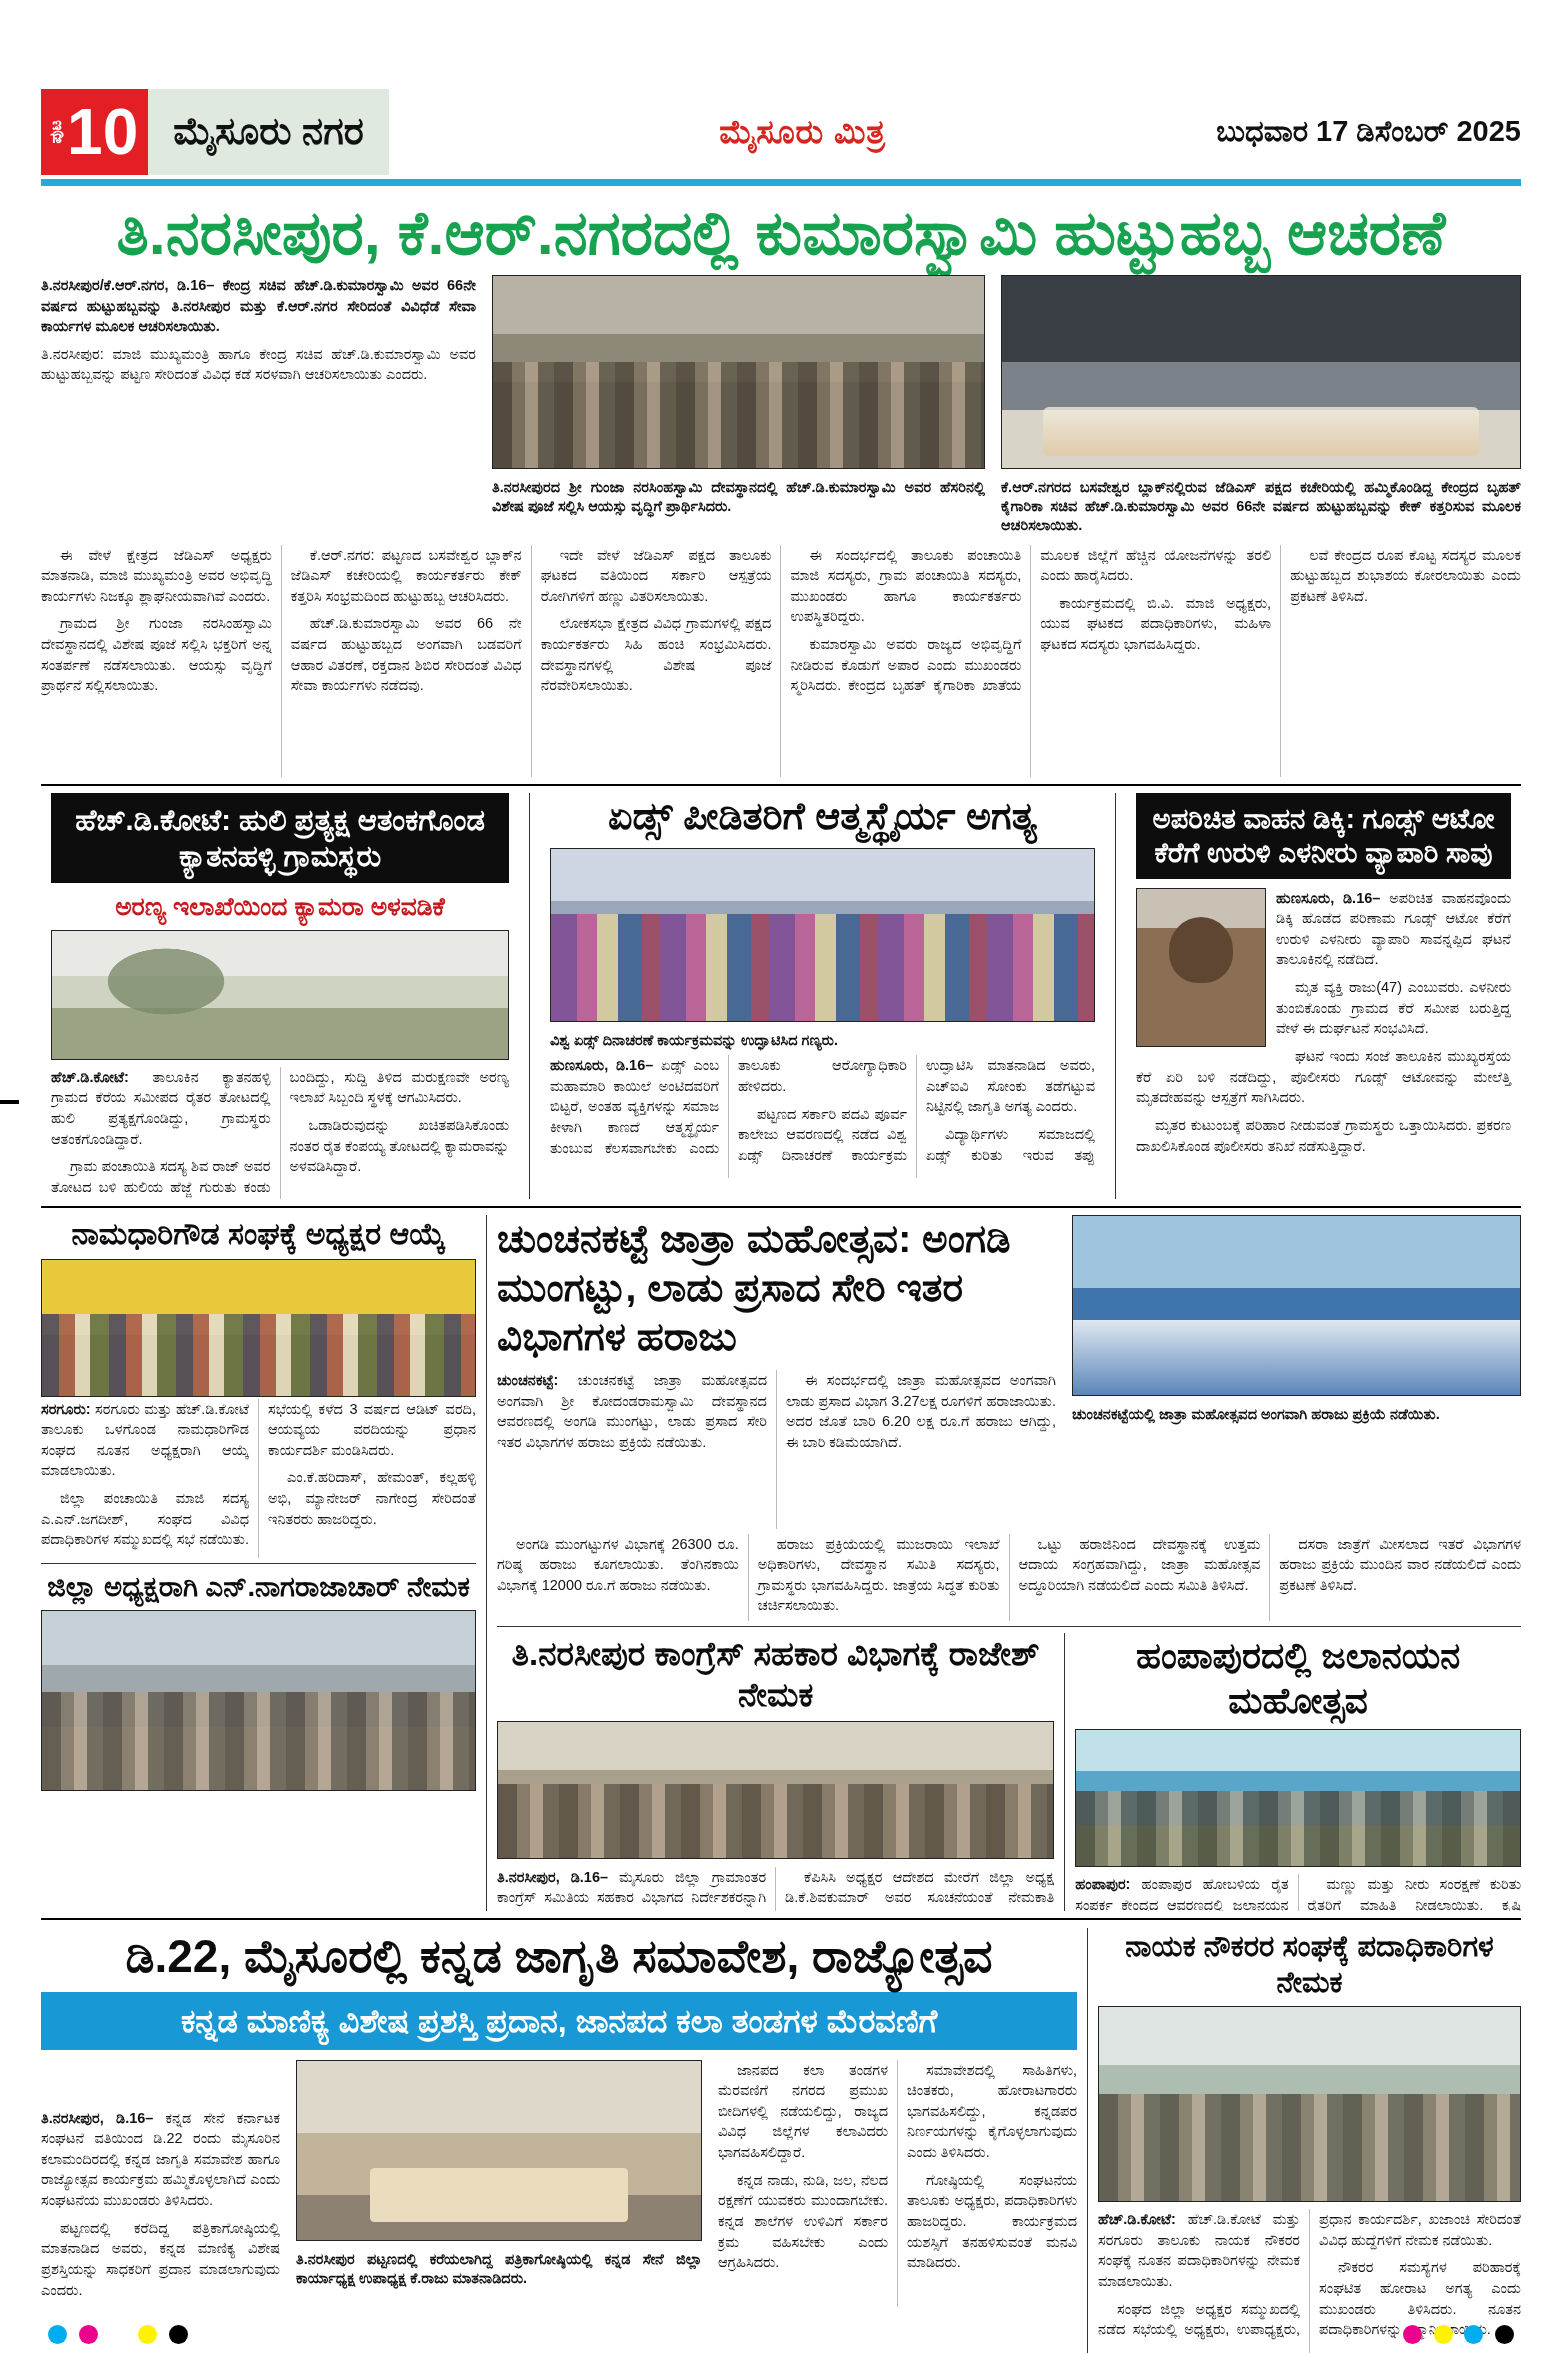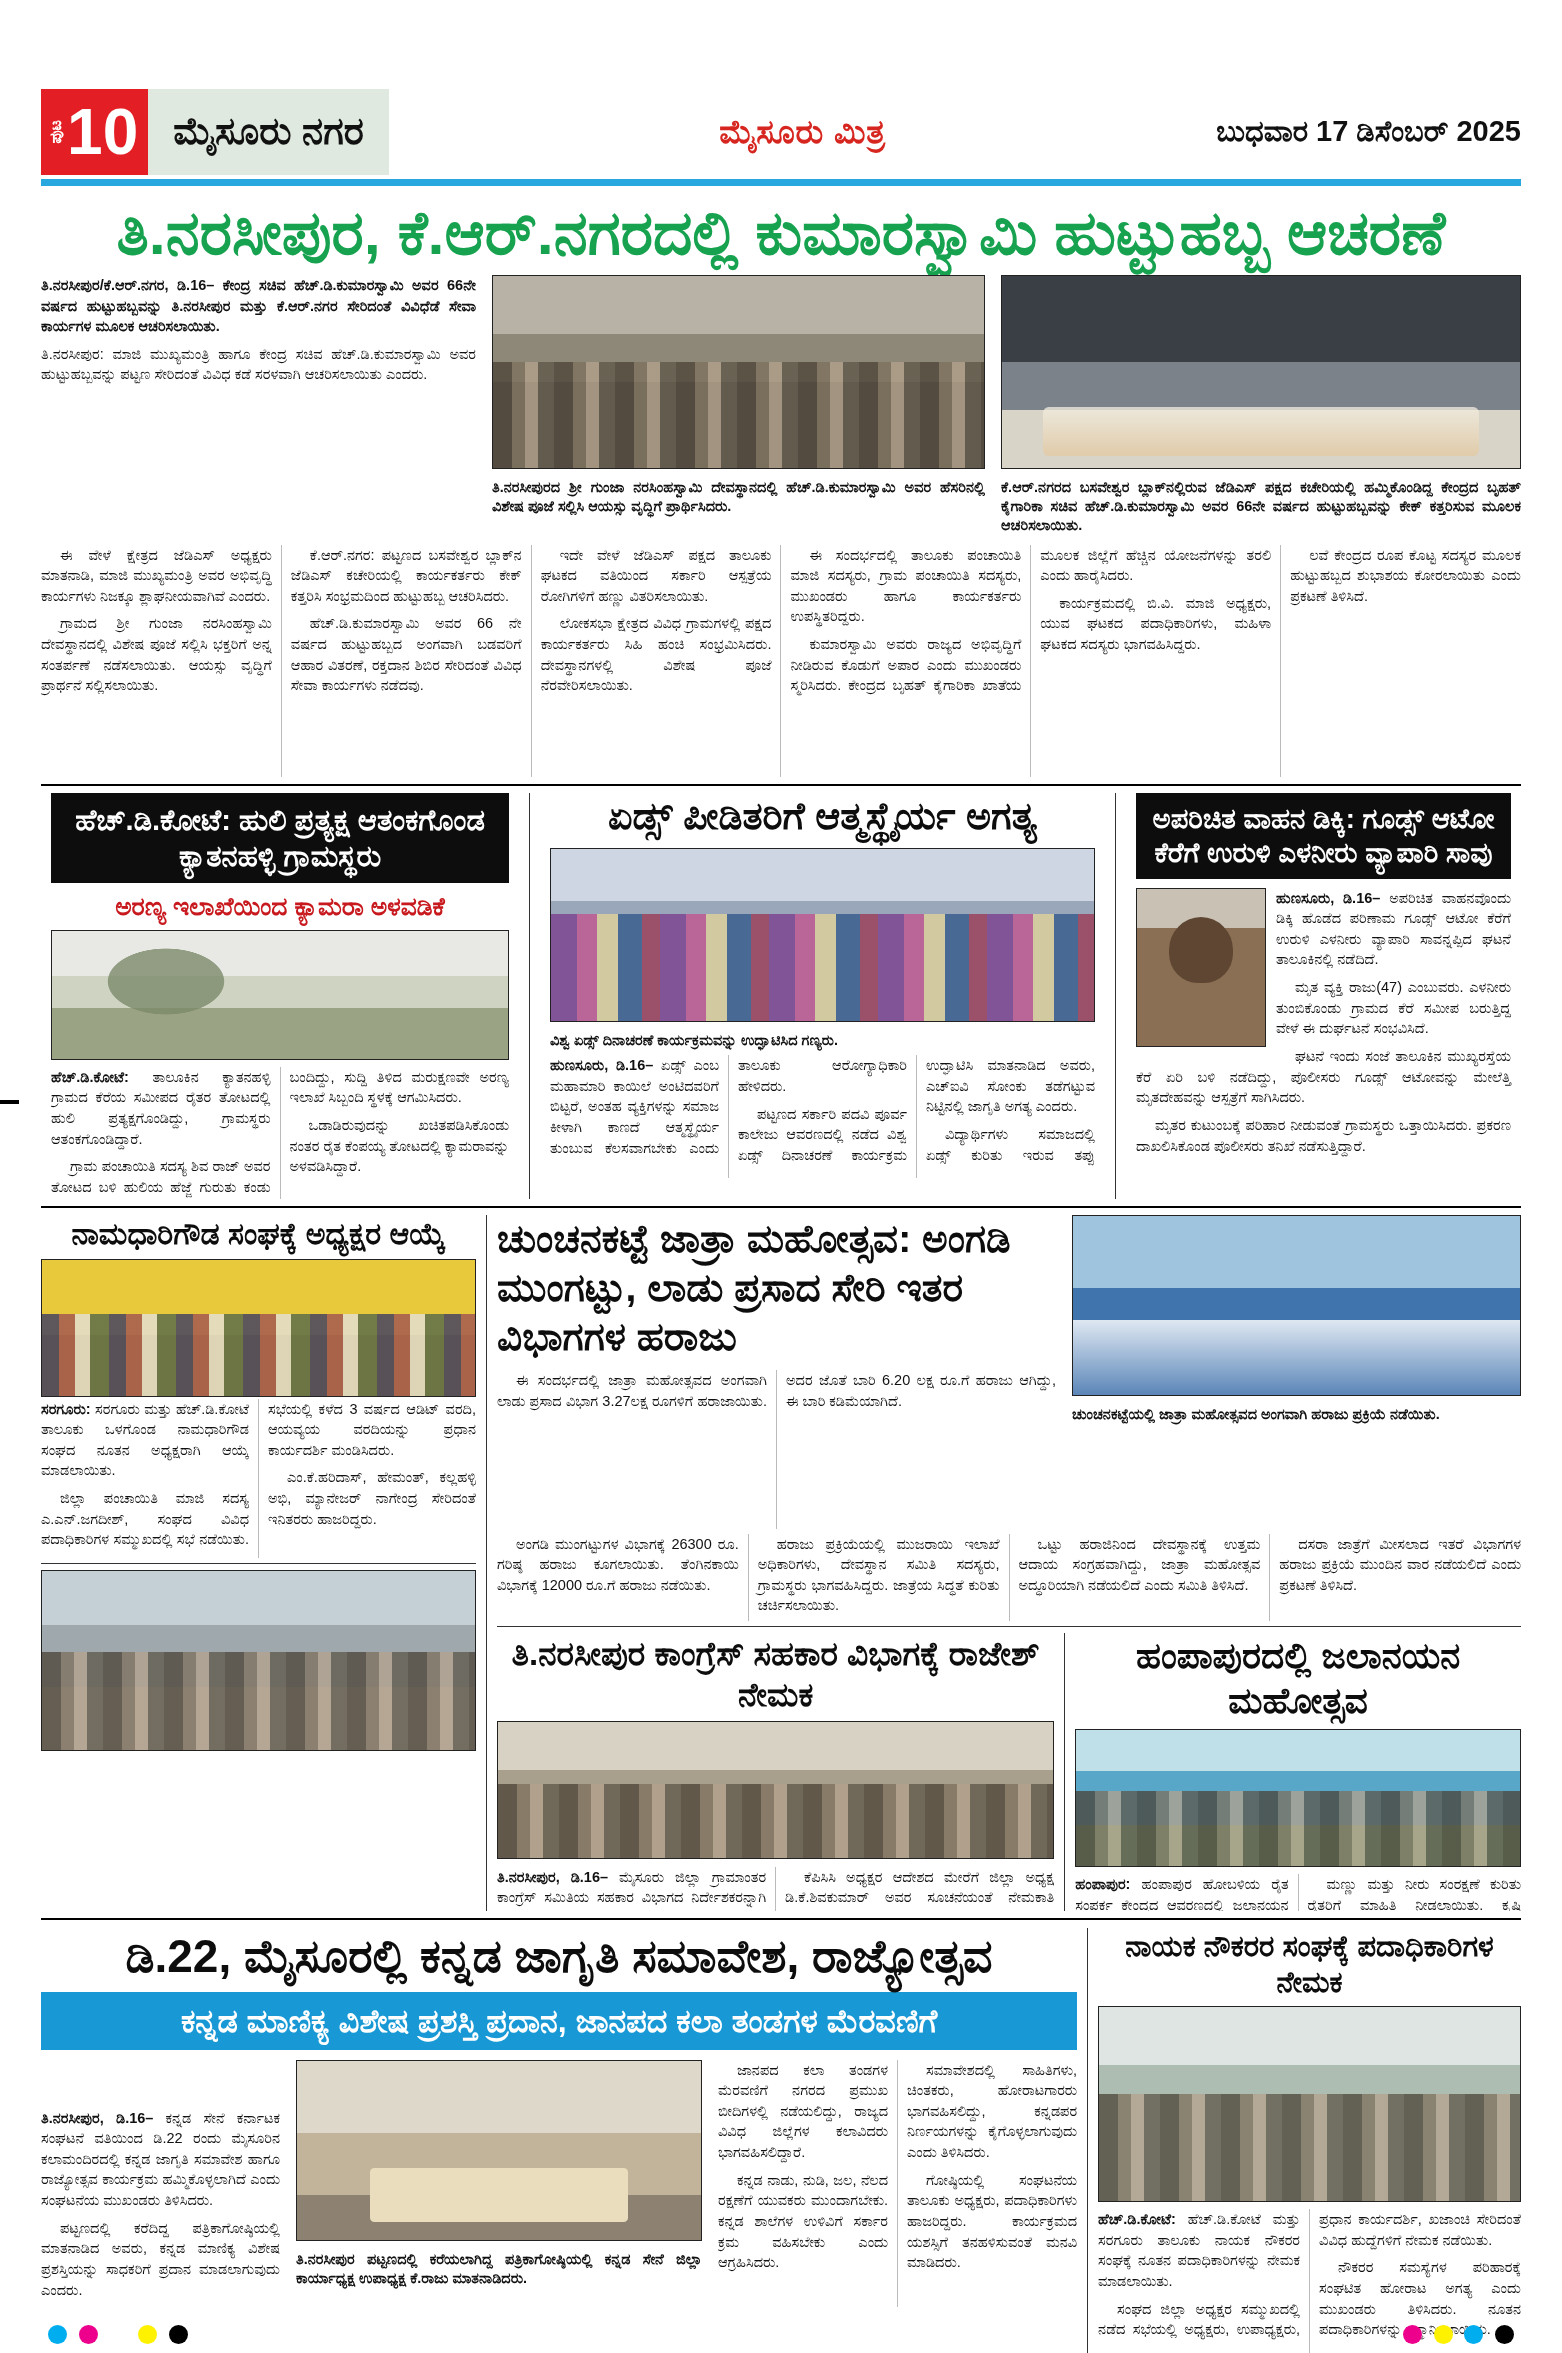--- a/index.html
+++ b/index.html
@@ -171,30 +171,32 @@
         <div class="plain-headline" style="font-size:30px;">ನಾಮಧಾರಿಗೌಡ ಸಂಘಕ್ಕೆ ಅಧ್ಯಕ್ಷರ ಆಯ್ಕೆ</div>
         <div class="photo ph-yellow crowd" style="height:138px;margin-top:5.8px;"></div>
         <div class="body-text cols-2 clipped" style="margin-top:2px;height:159px;">
           <p style="text-indent:0;"><strong class="dl">ಸರಗೂರು:</strong> <span>ಸರಗೂರು ಮತ್ತು ಹೆಚ್.ಡಿ.ಕೋಟೆ ತಾಲೂಕು ಒಳಗೊಂಡ ನಾಮಧಾರಿಗೌಡ ಸಂಘದ ನೂತನ ಅಧ್ಯಕ್ಷರಾಗಿ ಆಯ್ಕೆ ಮಾಡಲಾಯಿತು.</span></p>
           <p>ಜಿಲ್ಲಾ ಪಂಚಾಯಿತಿ ಮಾಜಿ ಸದಸ್ಯ ಎ.ಎನ್.ಜಗದೀಶ್, ಸಂಘದ ವಿವಿಧ ಪದಾಧಿಕಾರಿಗಳ ಸಮ್ಮುಖದಲ್ಲಿ ಸಭೆ ನಡೆಯಿತು. ಸಭೆಯಲ್ಲಿ ಕಳೆದ 3 ವರ್ಷದ ಆಡಿಟ್ ವರದಿ, ಆಯವ್ಯಯ ವರದಿಯನ್ನು ಪ್ರಧಾನ ಕಾರ್ಯದರ್ಶಿ ಮಂಡಿಸಿದರು.</p>
           <p>ಎಂ.ಕೆ.ಹರಿದಾಸ್, ಹೇಮಂತ್, ಕಲ್ಲಹಳ್ಳಿ ಅಭಿ, ಮ್ಯಾನೇಜರ್ ನಾಗೇಂದ್ರ ಸೇರಿದಂತೆ ಇನಿತರರು ಹಾಜರಿದ್ದರು.</p>
         </div>
       </div>
       <div class="hline-thin"></div>
       <div>
+        <div class="plain-headline" style="font-size:27.5px;">ಜಿಲ್ಲಾ ಅಧ್ಯಕ್ಷರಾಗಿ ಎನ್.ನಾಗರಾಜಾಚಾರ್ ನೇಮಕ</div>
         <div class="photo ph-street crowd" style="height:181px;margin-top:5.8px;"></div>
       </div>
     </div>
     <div class="vsep"></div>
     <div style="flex:1;" class="clipped">
       <div>
         <div class="row" style="gap:16px;">
           <div style="flex:1;">
             <div class="plain-headline" style="font-size:39px;text-align:left;">ಚುಂಚನಕಟ್ಟೆ ಜಾತ್ರಾ ಮಹೋತ್ಸವ: ಅಂಗಡಿ ಮುಂಗಟ್ಟು, ಲಾಡು ಪ್ರಸಾದ ಸೇರಿ ಇತರ ವಿಭಾಗಗಳ ಹರಾಜು</div>
             <div class="body-text cols-2 clipped" style="margin-top:8.7px;height:159px;">
+              <p style="text-indent:0;"><strong class="dl">ಚುಂಚನಕಟ್ಟೆ:</strong> <span>ಚುಂಚನಕಟ್ಟೆ ಜಾತ್ರಾ ಮಹೋತ್ಸವದ ಅಂಗವಾಗಿ ಶ್ರೀ ಕೋದಂಡರಾಮಸ್ವಾಮಿ ದೇವಸ್ಥಾನದ ಆವರಣದಲ್ಲಿ ಅಂಗಡಿ ಮುಂಗಟ್ಟು, ಲಾಡು ಪ್ರಸಾದ ಸೇರಿ ಇತರ ವಿಭಾಗಗಳ ಹರಾಜು ಪ್ರಕ್ರಿಯೆ ನಡೆಯಿತು.</span></p>
               <p>ಈ ಸಂದರ್ಭದಲ್ಲಿ ಜಾತ್ರಾ ಮಹೋತ್ಸವದ ಅಂಗವಾಗಿ ಲಾಡು ಪ್ರಸಾದ ವಿಭಾಗ 3.27ಲಕ್ಷ ರೂಗಳಿಗೆ ಹರಾಜಾಯಿತು. ಅದರ ಜೊತೆ ಬಾರಿ 6.20 ಲಕ್ಷ ರೂ.ಗೆ ಹರಾಜು ಆಗಿದ್ದು, ಈ ಬಾರಿ ಕಡಿಮೆಯಾಗಿದೆ.</p>
             </div>
           </div>
           <div style="width:449px;">
             <div class="photo ph-bluepress" style="height:181px;"></div>
             <div class="caption">ಚುಂಚನಕಟ್ಟೆಯಲ್ಲಿ ಜಾತ್ರಾ ಮಹೋತ್ಸವದ ಅಂಗವಾಗಿ ಹರಾಜು ಪ್ರಕ್ರಿಯೆ ನಡೆಯಿತು.</div>
           </div>
         </div>
         <div class="body-text cols-4 clipped" style="margin-top:4.3px;height:87px;">
           <p>ಅಂಗಡಿ ಮುಂಗಟ್ಟುಗಳ ವಿಭಾಗಕ್ಕೆ 26300 ರೂ. ಗರಿಷ್ಠ ಹರಾಜು ಕೂಗಲಾಯಿತು. ತೆಂಗಿನಕಾಯಿ ವಿಭಾಗಕ್ಕೆ 12000 ರೂ.ಗೆ ಹರಾಜು ನಡೆಯಿತು.</p>

